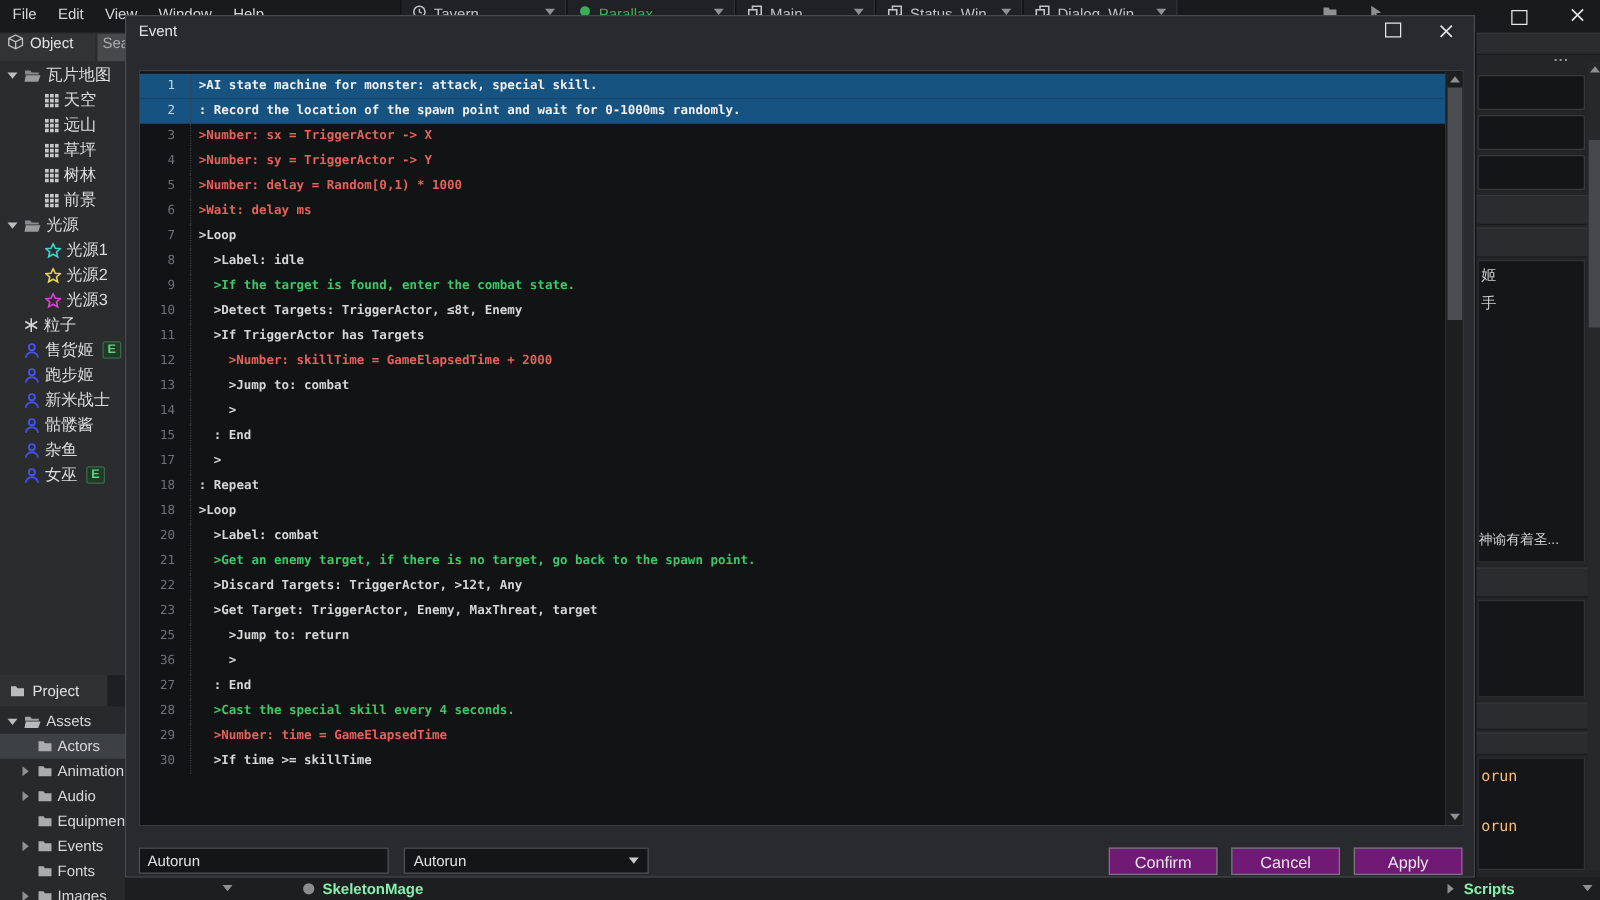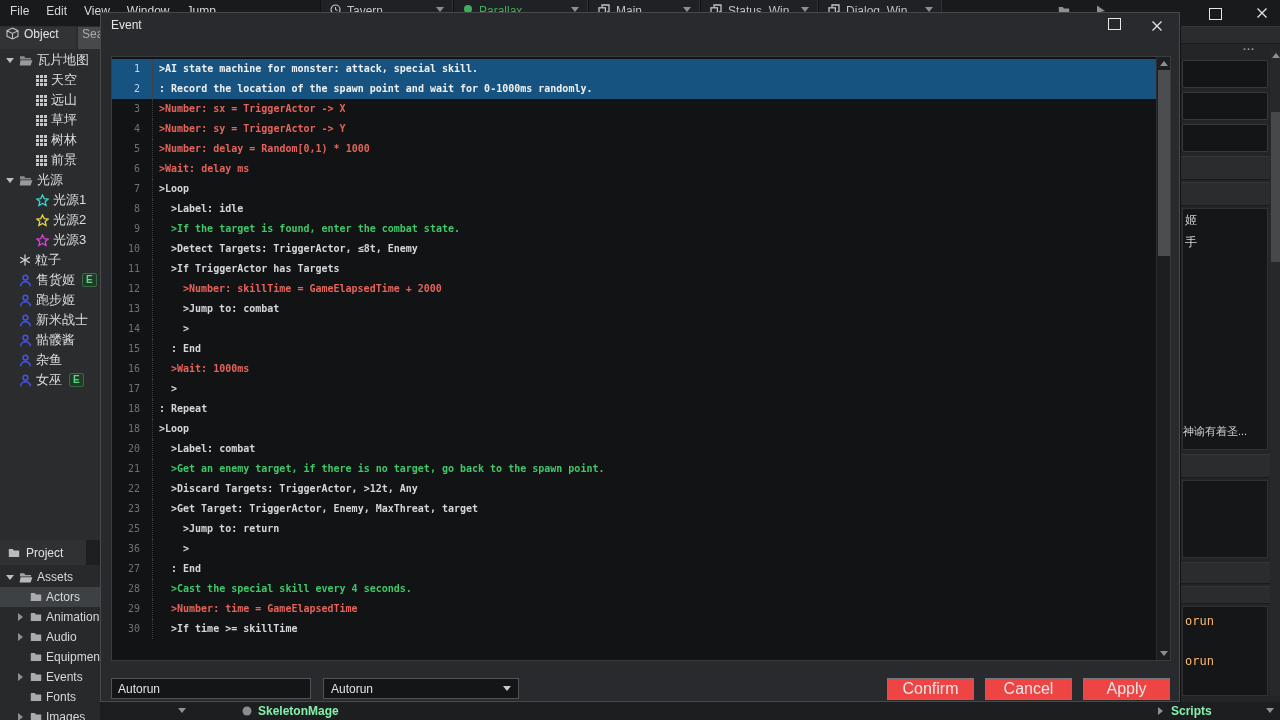--- a/index.html
+++ b/index.html
@@ -62,35 +62,35 @@
 .code-line.sel{background:#175381}
 .code-line.sel .ln{color:#c3d6e6}
 #code-scroll{position:absolute;top:0;right:0;width:14px;height:100%;background:#1d1e20;border-left:1px solid #2c2d2f;display:flex;flex-direction:column;align-items:center}
 #code-scroll .sb-btn{height:13px;display:flex;align-items:center;justify-content:center;flex:0 0 13px;width:100%}
 #code-thumb{position:absolute;left:1px;top:13px;width:12px;height:186px;background:#4b4d50}
 #code-scroll .sb-down{position:absolute;bottom:0;left:0;width:100%;height:13px;display:flex;align-items:center;justify-content:center}
 #dlg-footer{position:absolute;left:0;top:648px;width:1078px;height:40px;background:#292a2d}
 #name-input{position:absolute;left:10px;top:17px;width:200px;height:21px;background:#141516;border:1px solid #515355;color:#e2e2e3;font-size:12px;padding:0 6px;font-family:"Liberation Sans",sans-serif}
 #trigger-select{position:absolute;left:222px;top:17px;width:196px;height:21px;background:#141516;border:1px solid #515355;color:#e2e2e3;font-size:12px;display:flex;align-items:center;padding:0 7px}
 #trigger-select .caret-down{margin-left:auto;border-top-color:#c9cacb}
-.dlg-btn{position:absolute;top:17px;width:87px;height:22px;background:#ef4444;border:1px solid #77797c;color:#e6e6e7;font-size:16px;font-family:"Liberation Sans",sans-serif;cursor:default}
+.dlg-btn{position:absolute;top:17px;width:87px;height:22px;background:#701a75;border:1px solid #77797c;color:#e6e6e7;font-size:13px;font-family:"Liberation Sans",sans-serif;cursor:default}
 #btn-confirm{left:786px}#btn-cancel{left:884px}#btn-apply{left:982px}
 </style>
 </head>
 <body>
 
 <div id="app">
 
   <div id="topbar">
     <div id="menu-items">
         <span class="menu-item">File</span>
         <span class="menu-item">Edit</span>
         <span class="menu-item">View</span>
         <span class="menu-item">Window</span>
-        <span class="menu-item">Jump</span>
+        <span class="menu-item">Help</span>
       </div>
     <div id="selectors">
         <div class="selector" style="left:320px;width:133px">
           <span class="icon">
             <svg width="11" height="11" viewBox="0 0 11 11">
               <circle cx="5.5" cy="5.5" r="4.5" fill="none" stroke="#c2c3c5" stroke-width="1.2"></circle>
               <path d="M5.5 2.9 L5.5 5.5 L7.5 6.6" fill="none" stroke="#c2c3c5" stroke-width="1.1"></path>
             </svg>
           </span>
           <span style="color:#c2c3c5">Tavern</span>
@@ -581,24 +581,20 @@
           </div>
           <div class="code-line">
             <span class="ln">14</span>
             <span class="lt" style="padding-left:30px;color:#d6d6d6">&gt;</span>
           </div>
           <div class="code-line">
             <span class="ln">15</span>
             <span class="lt" style="padding-left:18px;color:#d6d6d6">: End</span>
           </div>
           <div class="code-line">
-            <span class="ln">16</span>
-            <span class="lt" style="padding-left:18px;color:#e4635b">&gt;Wait: 1000ms</span>
-          </div>
-          <div class="code-line">
             <span class="ln">17</span>
             <span class="lt" style="padding-left:18px;color:#d6d6d6">&gt;</span>
           </div>
           <div class="code-line">
             <span class="ln">18</span>
             <span class="lt" style="padding-left:6px;color:#d6d6d6">: Repeat</span>
           </div>
           <div class="code-line">
             <span class="ln">18</span>
             <span class="lt" style="padding-left:6px;color:#d6d6d6">&gt;Loop</span>

